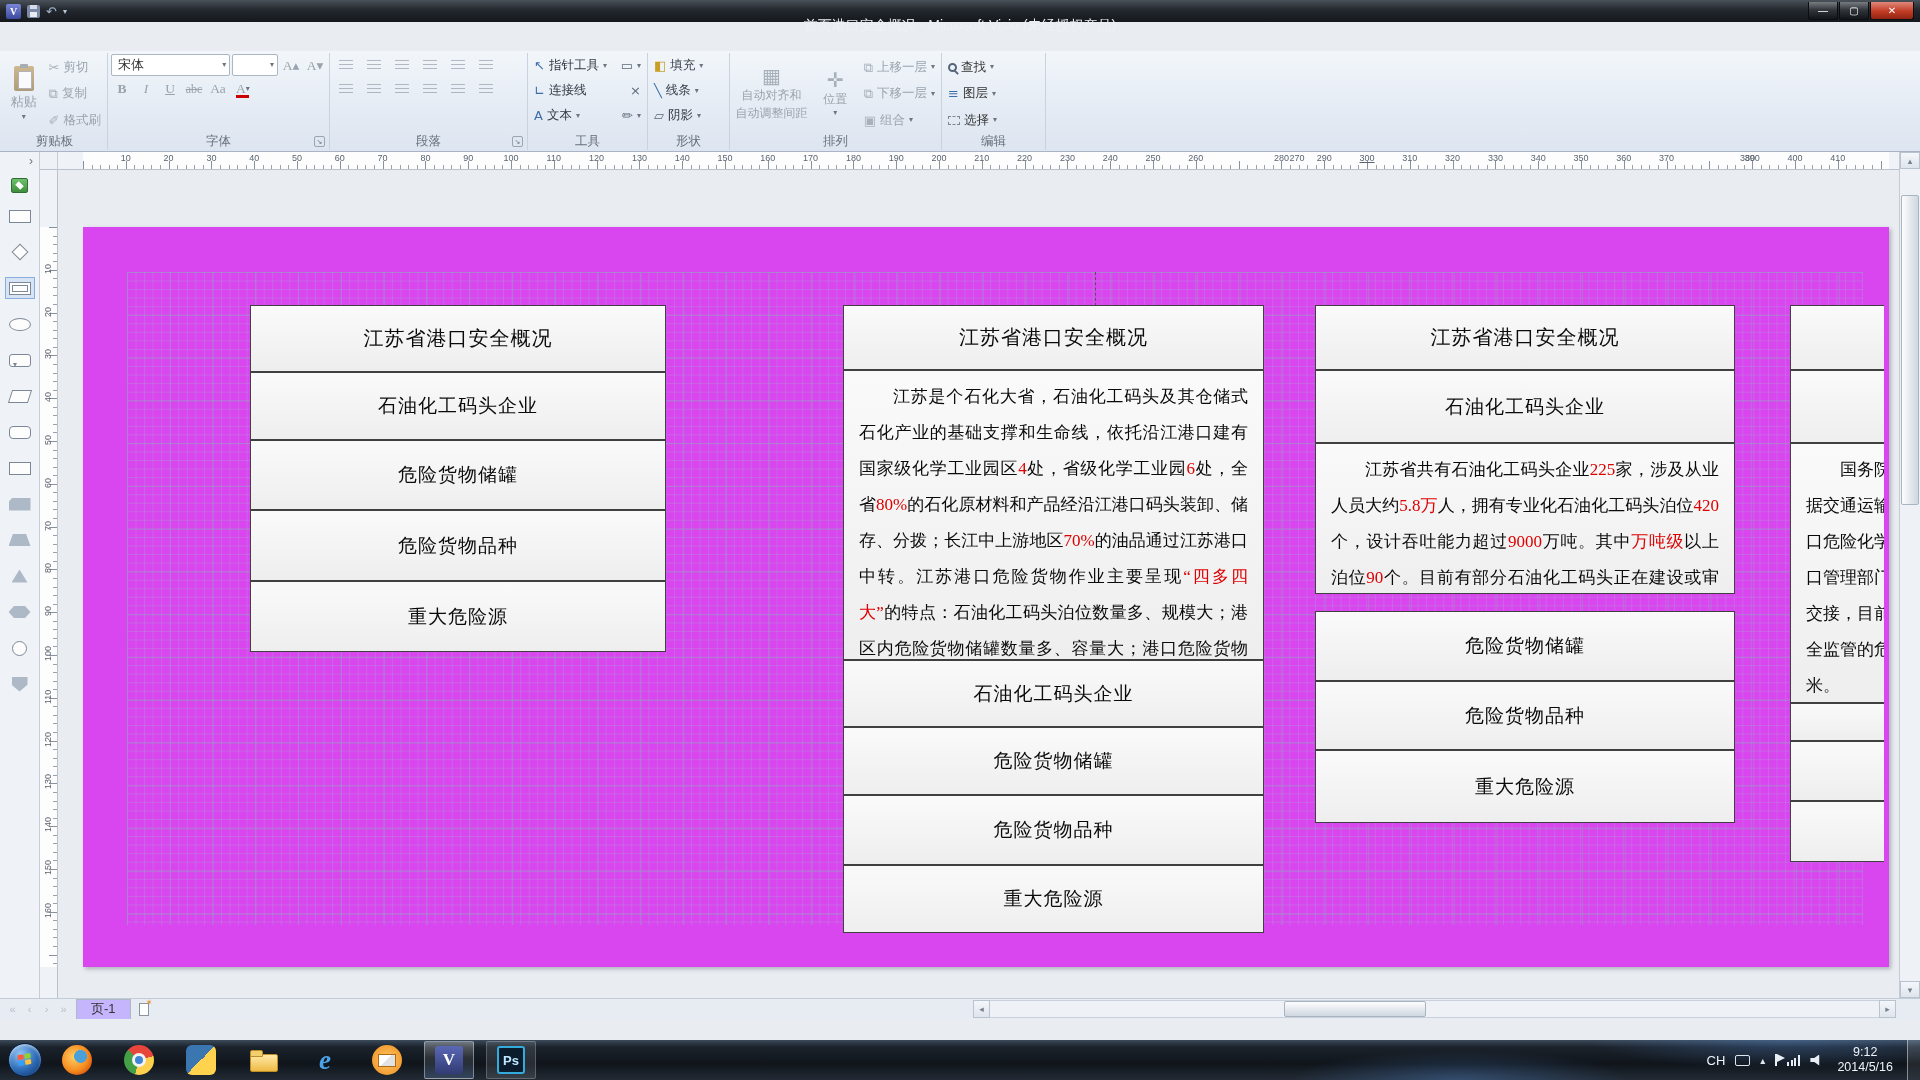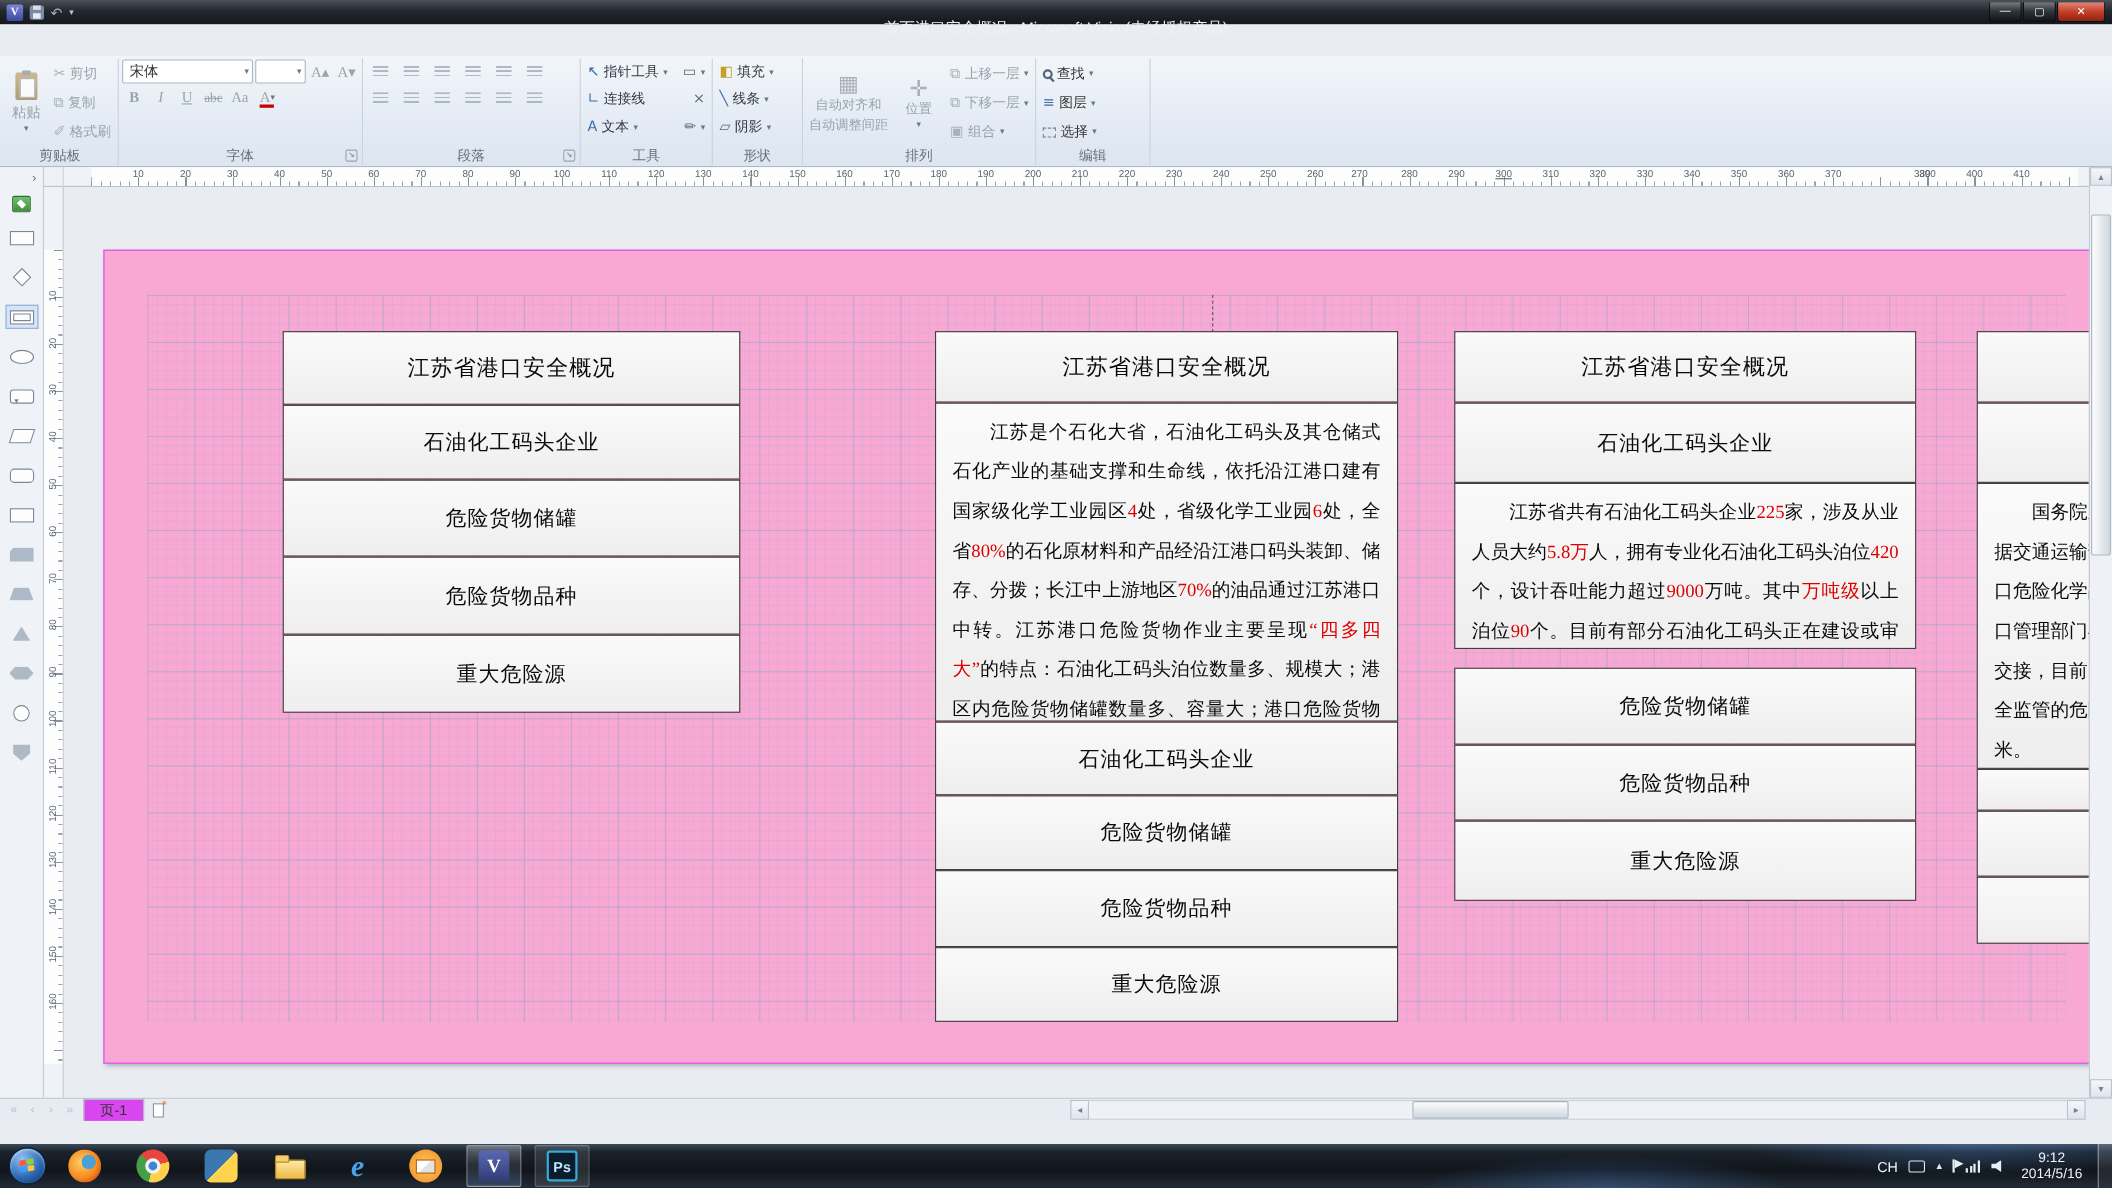--- a/index.html
+++ b/index.html
@@ -91,40 +91,40 @@
 .hruler .span-bg{position:absolute;left:25px;width:1806px;top:0;bottom:0;background:#fdfdfe}
 .hruler .tminor{position:absolute;left:25px;width:1806px;bottom:0;height:4px;background:repeating-linear-gradient(to right,#99a3ae 0 1px,transparent 1px 8.56px)}
 .hruler .tmajor{position:absolute;left:25px;width:1806px;bottom:0;height:8px;background:repeating-linear-gradient(to right,#88929e 0 1px,transparent 1px 42.8px)}
 .rnum{position:absolute;top:1px;font-size:9px;color:#5a6470;width:16px;text-align:center}
 .rnum.v{left:1px;width:14px;transform:rotate(-90deg)}
 .vruler{position:absolute;left:40px;top:18px;bottom:0;width:18px;background:#eff2f6;border-right:1px solid #b9c2cd;overflow:hidden}
 .vruler .span-bg{position:absolute;top:57px;height:740px;left:0;right:0;background:#fdfdfe}
 .vruler .tminor{position:absolute;top:57px;height:740px;right:0;width:4px;background:repeating-linear-gradient(to bottom,#99a3ae 0 1px,transparent 1px 8.56px)}
 .vruler .tmajor{position:absolute;top:57px;height:740px;right:0;width:8px;background:repeating-linear-gradient(to bottom,#88929e 0 1px,transparent 1px 42.8px)}
 .canvasarea{position:absolute;left:58px;top:18px;right:21px;bottom:0;background:#e9ecf0;overflow:hidden}
-.page{position:absolute;left:36px;top:57px;width:1806px;height:740px;background:#f9a8d4;border:1px solid #d946ef;box-shadow:2px 2px 4px rgba(60,70,85,.35);overflow:hidden}
+.page{position:absolute;left:25px;top:57px;width:1806px;height:740px;background:#d946ef;border:5px solid #d946ef;box-shadow:2px 2px 4px rgba(60,70,85,.35);overflow:hidden}
 .grid{position:absolute;left:39px;top:40px;right:21px;bottom:37px;background-image:linear-gradient(to right,rgba(140,160,190,.45) 1px,transparent 1px),linear-gradient(to bottom,rgba(140,160,190,.45) 1px,transparent 1px),linear-gradient(to right,rgba(160,178,204,.28) 1px,transparent 1px),linear-gradient(to bottom,rgba(160,178,204,.28) 1px,transparent 1px);background-size:42.8px 42.8px,42.8px 42.8px,8.56px 8.56px,8.56px 8.56px}
 .guide{position:absolute;left:1007px;top:40px;height:34px;width:0;border-left:1px dashed #555}
 .vbox{position:absolute;background:linear-gradient(180deg,#fafafa,#eeeeee);border:1px solid #404040;font-family:"Liberation Serif","DejaVu Serif",serif;color:#0a0a0a;overflow:hidden}
 .vbox.title{display:flex;align-items:center;justify-content:center;font-size:20px;letter-spacing:1px}
 .vbox.item{display:flex;align-items:center;justify-content:center;font-size:19px;letter-spacing:1px}
 .vbox .ptext{margin:0;padding:8px 15px;font-size:17px;line-height:36px;text-align:justify;text-indent:2em}
 .vbox .ptext.pre{white-space:pre-line;text-indent:0;text-align:left}
 .red{color:#dd0000}
 .vscroll{position:absolute;right:0;top:0;bottom:0;width:21px;background:#eef1f5;border-left:1px solid #c2cbd6;display:flex;flex-direction:column}
 .sarrow{width:17px;height:100%;background:linear-gradient(#f4f7fa,#dfe5ec);border:1px solid #b9c3cf;display:flex;align-items:center;justify-content:center;color:#76818e;font-size:9px;flex:none}
 .vscroll .sarrow{width:100%;height:17px}
 .strack{flex:1;background:#eef1f5;border-top:1px solid #c9d2dc;border-bottom:1px solid #c9d2dc;position:relative}
 .strack.v{border:none}
 .sthumb{position:absolute;left:294px;top:0;bottom:0;width:142px;background:linear-gradient(#fdfdfe,#cfd7e0);border:1px solid #a9b4c0;border-radius:2px}
 .sthumb.v{left:1px;right:1px;top:26px;height:310px;width:auto;bottom:auto;background:linear-gradient(to right,#fdfdfe,#cfd7e0)}
 
 .pagebar{position:absolute;top:998px;left:0;right:0;height:21px;background:#e7ecf2;border-top:1px solid #c2cbd6;display:flex;align-items:center;padding-left:4px;font-size:12px}
 .pnav{width:17px;height:17px;display:flex;align-items:center;justify-content:center;font-size:11px;color:#b7c0ca}
-.ptab{height:100%;background:#d946ef;border:1px solid #aeb9c6;border-bottom:none;display:flex;align-items:center;padding:0 14px;font-size:13px;color:#333;margin-left:4px}
+.ptab{height:100%;background:#c4b5fd;border:1px solid #aeb9c6;border-bottom:none;display:flex;align-items:flex-start;padding:0 14px;font-size:13px;color:#333;margin-left:4px}
 .insert-page{width:22px;height:17px;position:relative;margin-left:4px}
 .pg{position:absolute;left:4px;top:2px;width:10px;height:13px;background:#fff;border:1px solid #8a95a2}
 .pg::after{content:"✶";position:absolute;right:-5px;top:-6px;font-size:8px;color:#e8912d}
 .hscroll{position:absolute;left:973px;right:24px;top:1px;bottom:1px;display:flex}
 .statusbar{position:absolute;top:1019px;left:0;right:0;height:21px;background:linear-gradient(#eef2f7,#dee5ee);border-top:1px solid #b6c0cd;display:flex;align-items:center;font-size:13px;color:#4a525c;padding:0 6px}
 .sb-item{padding:0 10px;border-right:1px solid #c8d0da;height:100%;display:flex;align-items:center;white-space:nowrap}
 .sb-right{margin-left:auto;display:flex;align-items:center;gap:7px;padding-right:4px}
 .viewic{width:16px;height:13px;border:1px solid #8b96a4;background:#fff}
 .viewic.b{background:linear-gradient(#fff 60%,#cfd7e1 60%)}
 .zbtn{width:14px;text-align:center;color:#5a6470;font-size:13px}
@@ -478,21 +478,21 @@
         <span class="rnum" style="left: 744.6px;">170</span>
         <span class="rnum" style="left: 787.4px;">180</span>
         <span class="rnum" style="left: 830.2px;">190</span>
         <span class="rnum" style="left: 873px;">200</span>
         <span class="rnum" style="left: 915.8px;">210</span>
         <span class="rnum" style="left: 958.6px;">220</span>
         <span class="rnum" style="left: 1001.4px;">230</span>
         <span class="rnum" style="left: 1044.2px;">240</span>
         <span class="rnum" style="left: 1087px;">250</span>
         <span class="rnum" style="left: 1129.8px;">260</span>
-        <span class="rnum" style="left: 1170px;">270</span>
+        <span class="rnum" style="left: 1231px;">270</span>
         <span class="rnum" style="left: 1215.4px;">280</span>
         <span class="rnum" style="left: 1258.2px;">290</span>
         <span class="rnum" style="left: 1301px; text-decoration: underline;">300</span>
         <span class="rnum" style="left: 1343.8px;">310</span>
         <span class="rnum" style="left: 1386.6px;">320</span>
         <span class="rnum" style="left: 1429.4px;">330</span>
         <span class="rnum" style="left: 1472.2px;">340</span>
         <span class="rnum" style="left: 1515px;">350</span>
         <span class="rnum" style="left: 1557.8px;">360</span>
         <span class="rnum" style="left: 1600.6px;">370</span>

